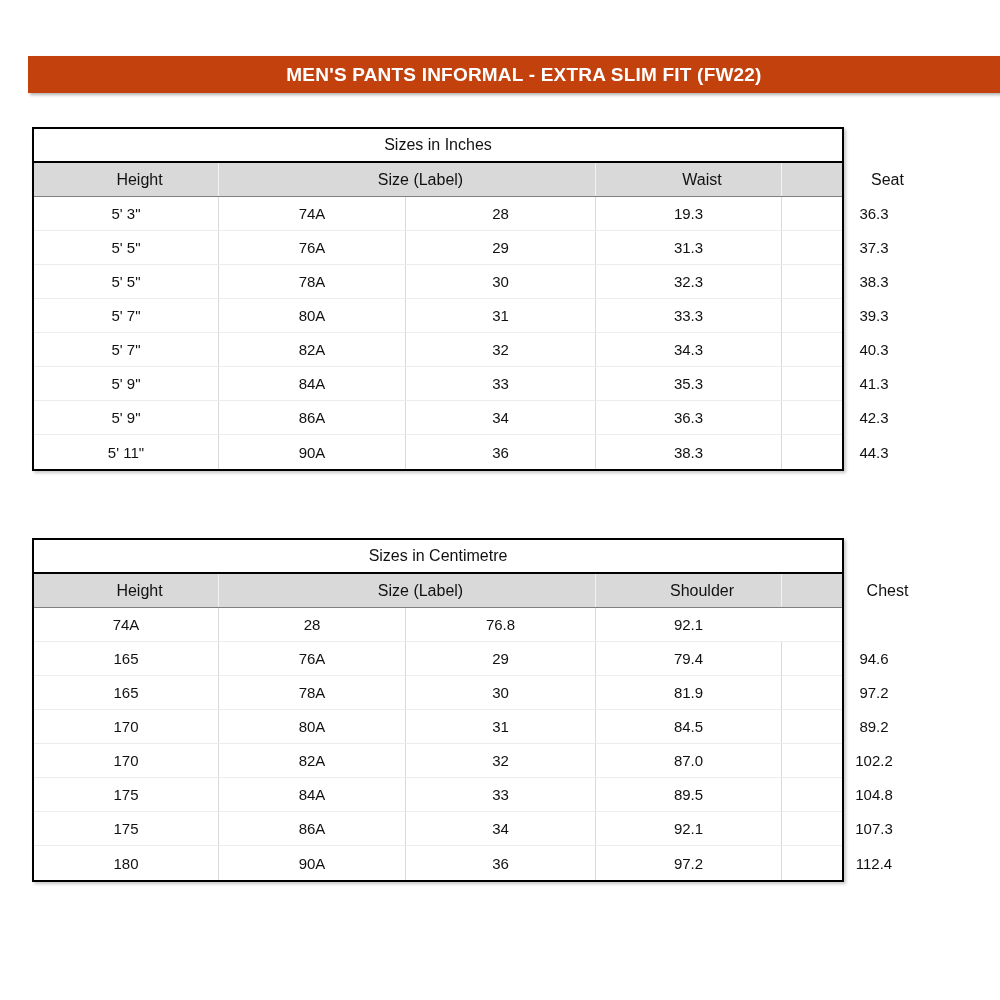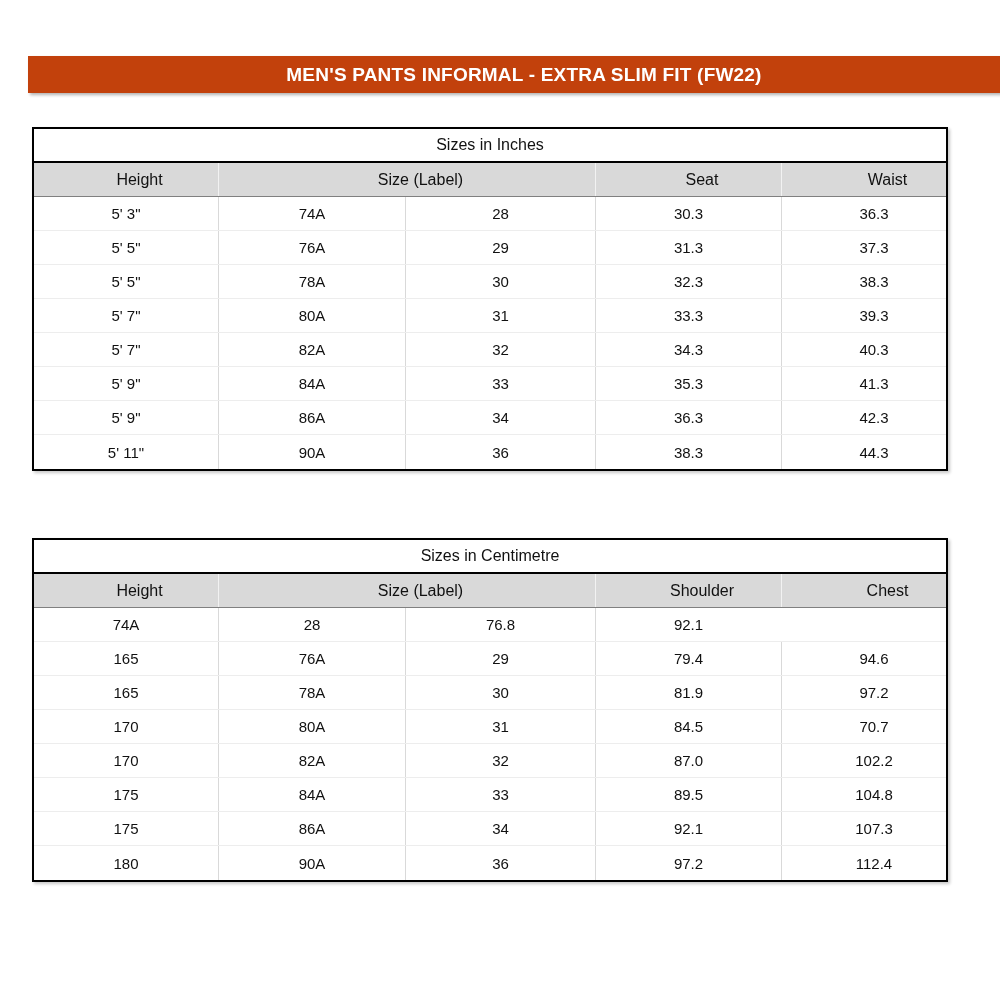--- a/index.html
+++ b/index.html
@@ -10,21 +10,21 @@
     color:#111111;
   }
   .banner {
     position:absolute; left:28px; top:56px; width:992px; height:37px;
     background:#c2410c; color:#ffffff;
     display:flex; align-items:center; justify-content:center;
     font-size:19px; font-weight:bold; letter-spacing:0.2px;
     box-shadow:2px 2px 3px rgba(0,0,0,0.30);
   }
   .size-table {
-    position:absolute; left:32px; width:916px;
+    position:absolute; left:32px; width:812px;
     background:#ffffff; border:2px solid #000000;
     box-shadow:2px 2px 3px rgba(0,0,0,0.22);
   }
   .size-table.t1 { top:127px; }
   .size-table.t2 { top:538px; }
   .table-title {
     height:34px; line-height:31px; text-align:center;
     font-size:16px; color:#111111;
     border-bottom:2px solid #000000;
   }
@@ -57,29 +57,29 @@
 
 <div class="banner">
   <span>MEN'S PANTS INFORMAL - EXTRA SLIM FIT (FW22)</span>
 </div>
 
 <section class="size-table t1">
   <div class="table-title">Sizes in Inches</div>
   <div class="head-row">
       <div class="head-cell">Height</div>
       <div class="head-cell">Size (Label)</div>
+      <div class="head-cell">Waist</div>
       <div class="head-cell">Seat</div>
-      <div class="head-cell">Waist</div>
     </div>
   <div class="body-rows">
       <div class="row">
         <div class="cell">5' 3"</div>
         <div class="cell">74A</div>
         <div class="cell">28</div>
-        <div class="cell">30.3</div>
+        <div class="cell">19.3</div>
         <div class="cell">36.3</div>
       </div>
       <div class="row">
         <div class="cell">5' 5"</div>
         <div class="cell">76A</div>
         <div class="cell">29</div>
         <div class="cell">31.3</div>
         <div class="cell">37.3</div>
       </div>
       <div class="row">
@@ -154,21 +154,21 @@
         <div class="cell">78A</div>
         <div class="cell">30</div>
         <div class="cell">81.9</div>
         <div class="cell">97.2</div>
       </div>
       <div class="row">
         <div class="cell">170</div>
         <div class="cell">80A</div>
         <div class="cell">31</div>
         <div class="cell">84.5</div>
-        <div class="cell">70.7</div>
+        <div class="cell">89.2</div>
       </div>
       <div class="row">
         <div class="cell">170</div>
         <div class="cell">82A</div>
         <div class="cell">32</div>
         <div class="cell">87.0</div>
         <div class="cell">102.2</div>
       </div>
       <div class="row">
         <div class="cell">175</div>

